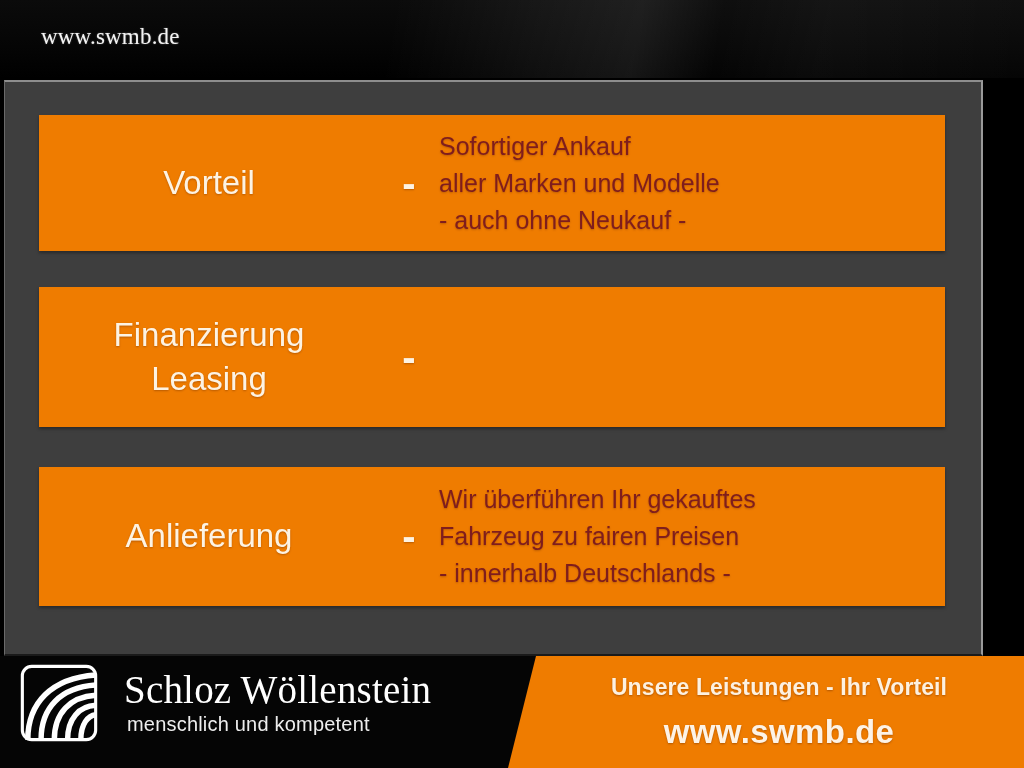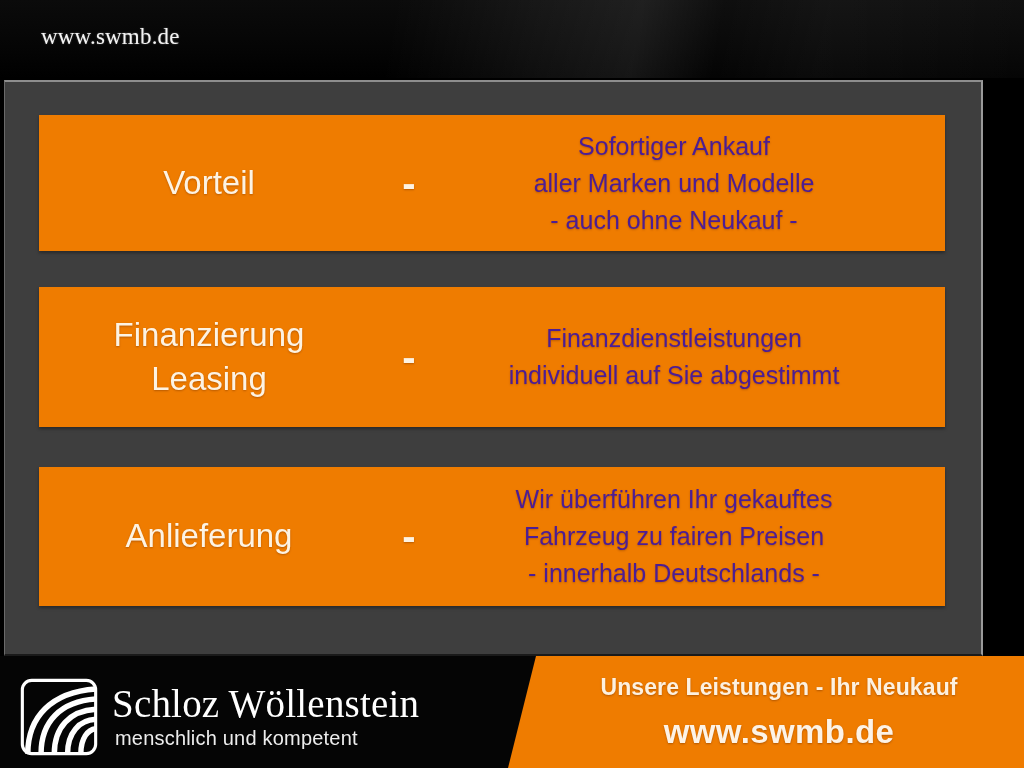--- a/index.html
+++ b/index.html
@@ -126,22 +126,21 @@
     width: 60px;
     text-align: center;
     color: #fdf3e3;
     font-size: 40px;
     font-weight: bold;
     flex: 0 0 auto;
     text-shadow: 0 1px 2px rgba(120,52,0,0.45);
   }
   .block-desc {
     flex: 1 1 auto;
-    text-align: center;
-    color: #4c1d95;
+    color: #7f1d1d;
     font-size: 25px;
     line-height: 1.48;
     white-space: pre-line;
     text-shadow: 0 1px 2px rgba(120,52,0,0.40);
     padding-right: 36px;
   }
   #block-1 .block-desc { font-size: 25px; }
 
   
   #footer {
@@ -155,24 +154,24 @@
   #footer-orange {
     position: absolute;
     left: 0; top: 0;
     width: 1024px;
     height: 112px;
     background: #ef7c00;
     clip-path: polygon(536px 0px, 1024px 0px, 1024px 112px, 508px 112px);
   }
   #footer-left {
     position: absolute;
-    left: 20px; top: 22px;
+    left: 20px; top: 8px;
     display: flex;
     align-items: center;
-    gap: 14px;
+    gap: 26px;
   }
   #sw-mark {
     width: 78px; height: 78px;
     flex: 0 0 auto;
   }
   #sw-text { display: flex; flex-direction: column; }
   #sw-name {
     font-family: "Liberation Serif", serif;
     font-size: 39px;
     color: #ffffff;
@@ -235,22 +234,20 @@
 aller Marken und Modelle
 - auch ohne Neukauf -</div>
       </div>
     </div>
 
     <div class="block" id="block-1">
       <div class="block-inner">
         <div class="block-title">Finanzierung
 Leasing</div>
         <div class="block-dash">-</div>
-        <div class="block-desc">Finanzdienstleistungen
-individuell auf Sie abgestimmt</div>
       </div>
     </div>
 
     <div class="block" id="block-2">
       <div class="block-inner">
         <div class="block-title">Anlieferung</div>
         <div class="block-dash">-</div>
         <div class="block-desc">Wir überführen Ihr gekauftes
 Fahrzeug zu fairen Preisen
 - innerhalb Deutschlands -</div>
@@ -274,19 +271,19 @@
           <path d="M 78 97 C 78 77 87 66 97 65" stroke-width="7"></path>
         </g>
       </svg>
       <div id="sw-text">
         <div id="sw-name">Schloz Wöllenstein</div>
         <div id="sw-tag">menschlich und kompetent</div>
       </div>
     </div>
 
     <div id="footer-right">
-      <div id="footer-claim">Unsere Leistungen - Ihr Neukauf</div>
+      <div id="footer-claim">Unsere Leistungen - Ihr Vorteil</div>
       <div id="footer-url">www.swmb.de</div>
     </div>
 
   </div>
 
 </div>
 
 </body></html>

